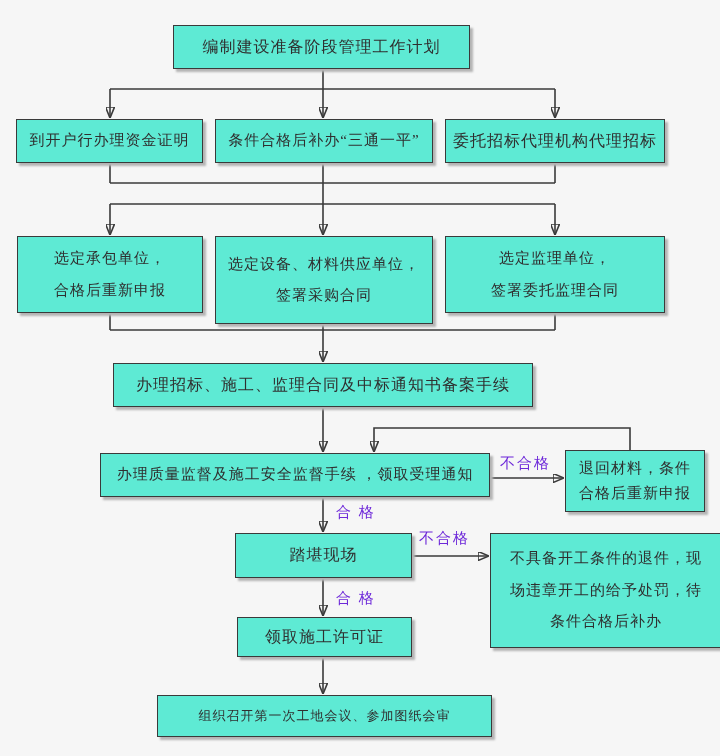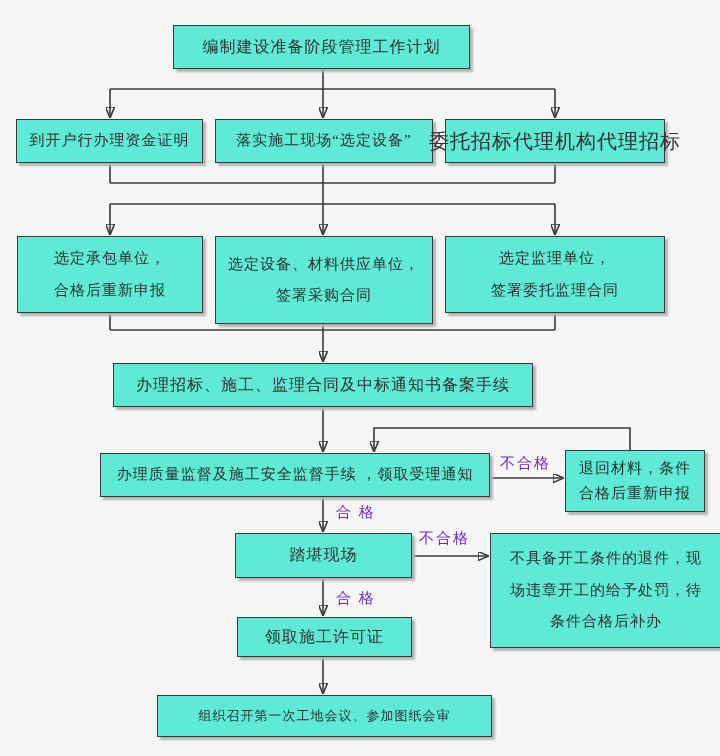--- a/index.html
+++ b/index.html
@@ -80,24 +80,24 @@
 
   <div class="node" style="left:173px;top:25px;width:297px;height:44px">
     <span class="line">编制建设准备阶段管理工作计划</span>
   </div>
 
   <div class="node" style="left:16px;top:119px;width:187px;height:44px;font-size:15px">
     <span class="line">到开户行办理资金证明</span>
   </div>
 
   <div class="node" style="left:215px;top:119px;width:218px;height:44px;font-size:15px">
-    <span class="line">落实施工现场“选定设备”</span>
+    <span class="line">条件合格后补办“三通一平”</span>
   </div>
 
-  <div class="node" style="left:445px;top:119px;width:220px;height:44px;font-size:20px">
+  <div class="node" style="left:445px;top:119px;width:220px;height:44px;font-size:16px">
     <span class="line">委托招标代理机构代理招标</span>
   </div>
 
   <div class="node tall" style="left:17px;top:236px;width:186px;height:77px;font-size:15px">
     <span class="line">选定承包单位，</span>
     <span class="line">合格后重新申报</span>
   </div>
 
   <div class="node tall" style="left:215px;top:236px;width:218px;height:88px;font-size:15px">
     <span class="line">选定设备、材料供应单位，</span>

